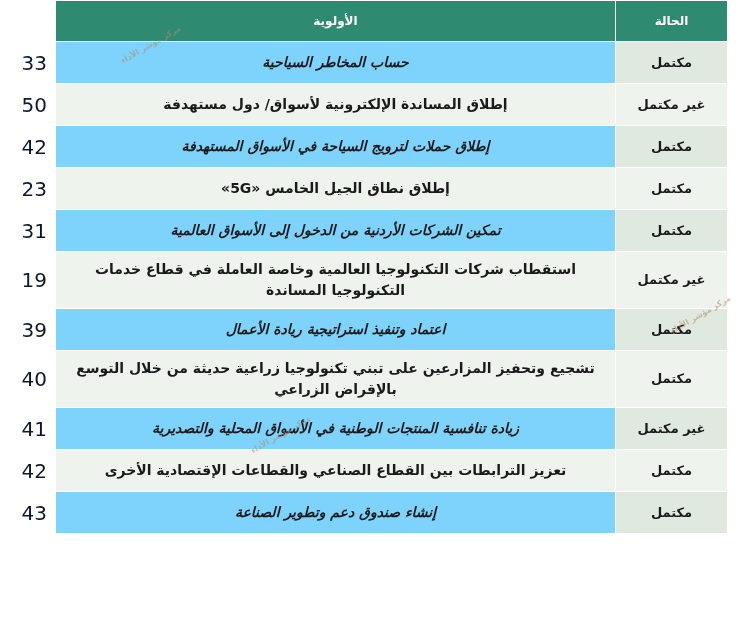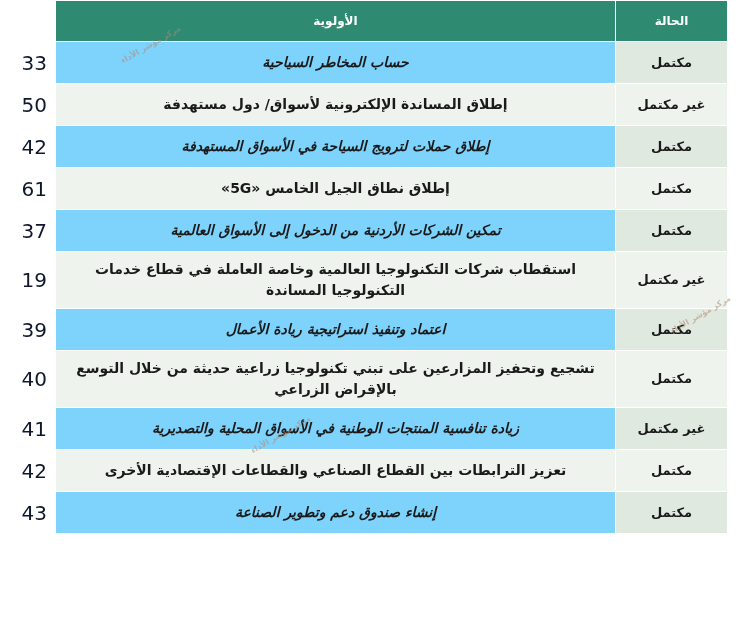--- a/index.html
+++ b/index.html
@@ -126,26 +126,26 @@
           <td class="cell-num">50</td>
         </tr>
         <tr class="odd">
           <td class="cell-status">مكتمل</td>
           <td class="cell-priority">إطلاق حملات لترويج السياحة في الأسواق المستهدفة</td>
           <td class="cell-num">42</td>
         </tr>
         <tr class="even">
           <td class="cell-status">مكتمل</td>
           <td class="cell-priority">إطلاق نطاق الجيل الخامس «5G»</td>
-          <td class="cell-num">61</td>
+          <td class="cell-num">23</td>
         </tr>
         <tr class="odd">
           <td class="cell-status">مكتمل</td>
           <td class="cell-priority">تمكين الشركات الأردنية من الدخول إلى الأسواق العالمية</td>
-          <td class="cell-num">37</td>
+          <td class="cell-num">31</td>
         </tr>
         <tr class="even">
           <td class="cell-status">غير مكتمل</td>
           <td class="cell-priority">استقطاب شركات التكنولوجيا العالمية وخاصة العاملة في قطاع خدمات التكنولوجيا المساندة</td>
           <td class="cell-num">19</td>
         </tr>
         <tr class="odd">
           <td class="cell-status">مكتمل</td>
           <td class="cell-priority">اعتماد وتنفيذ استراتيجية ريادة الأعمال</td>
           <td class="cell-num">39</td>

